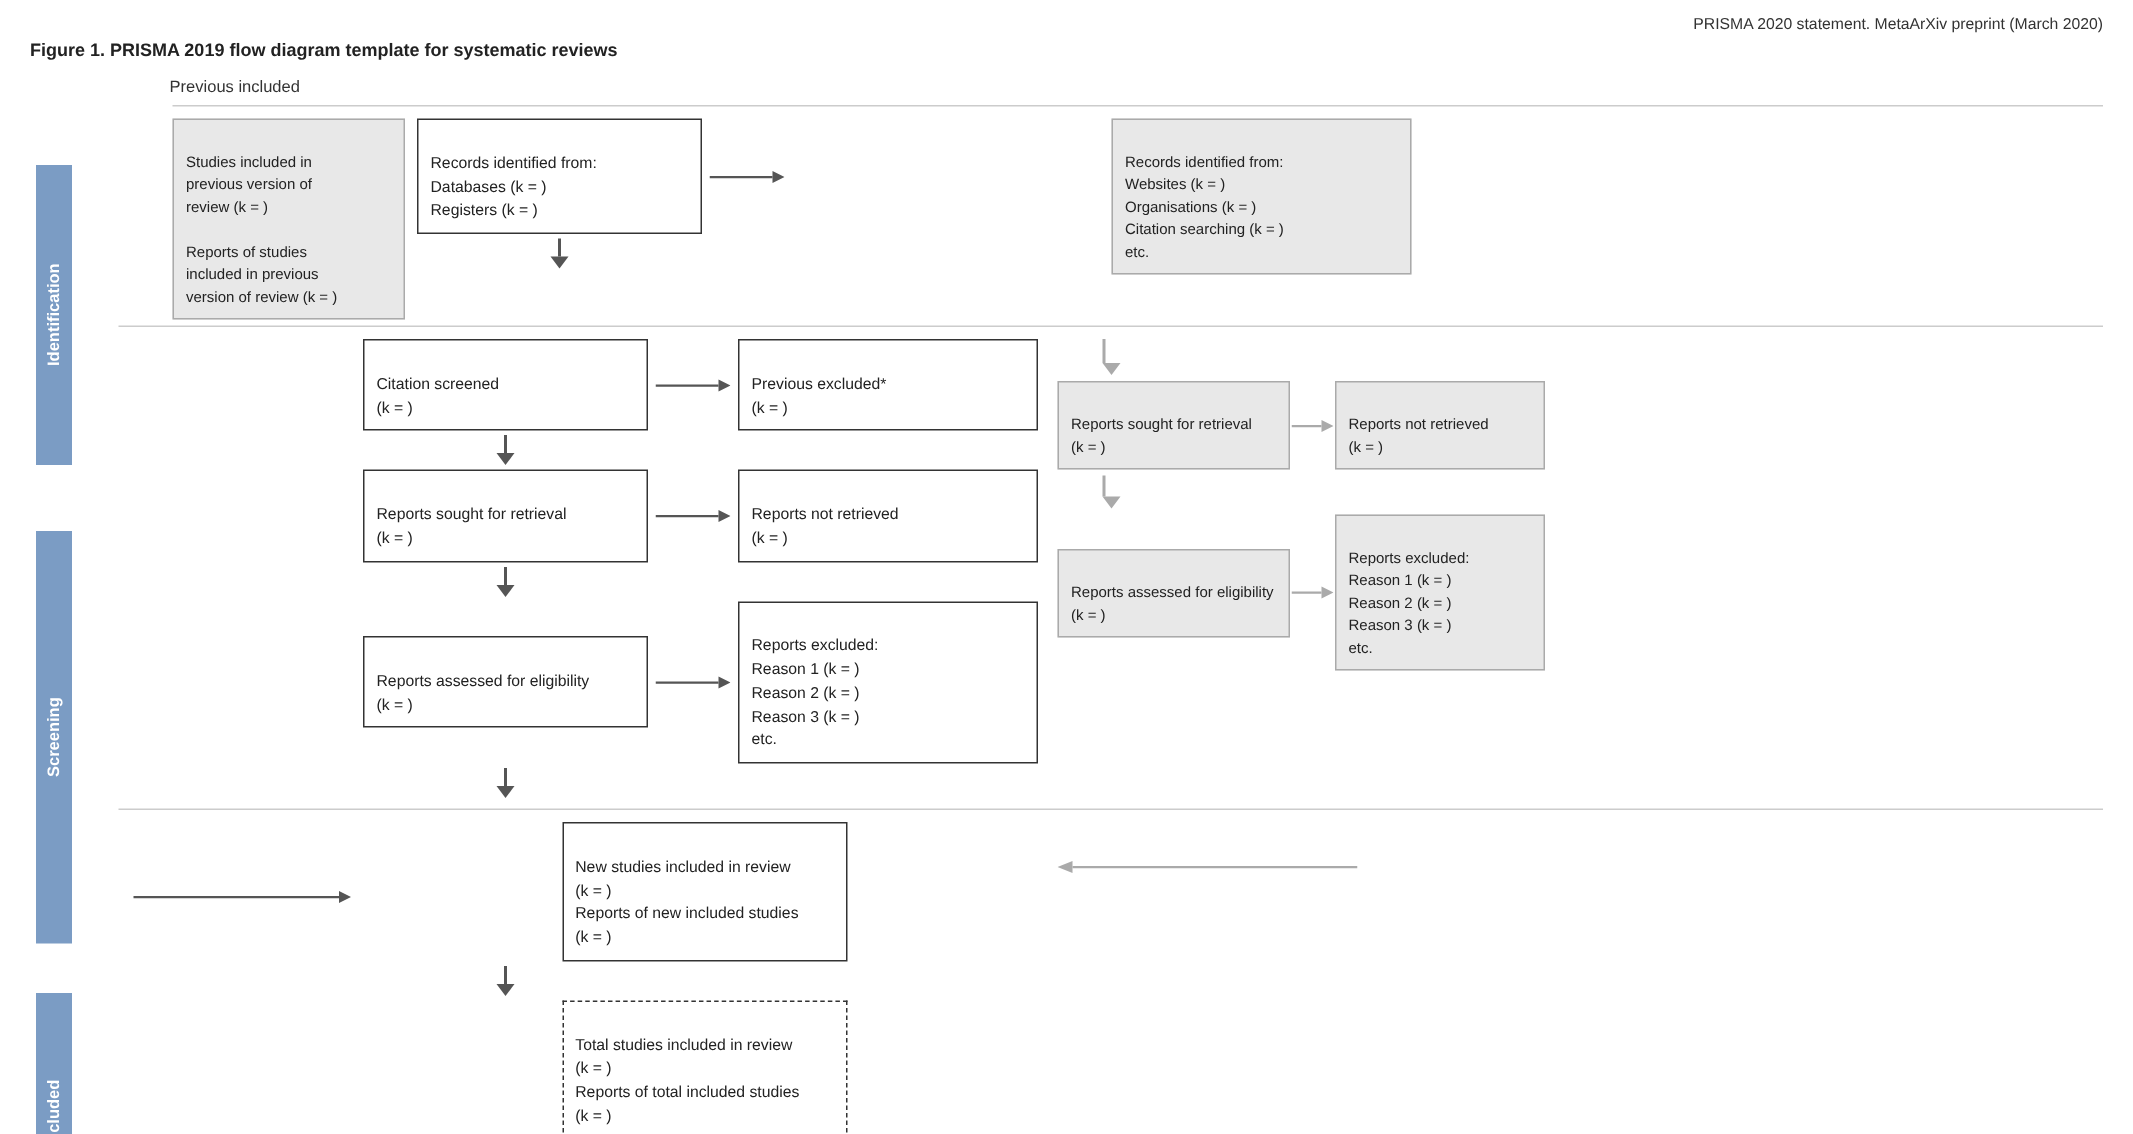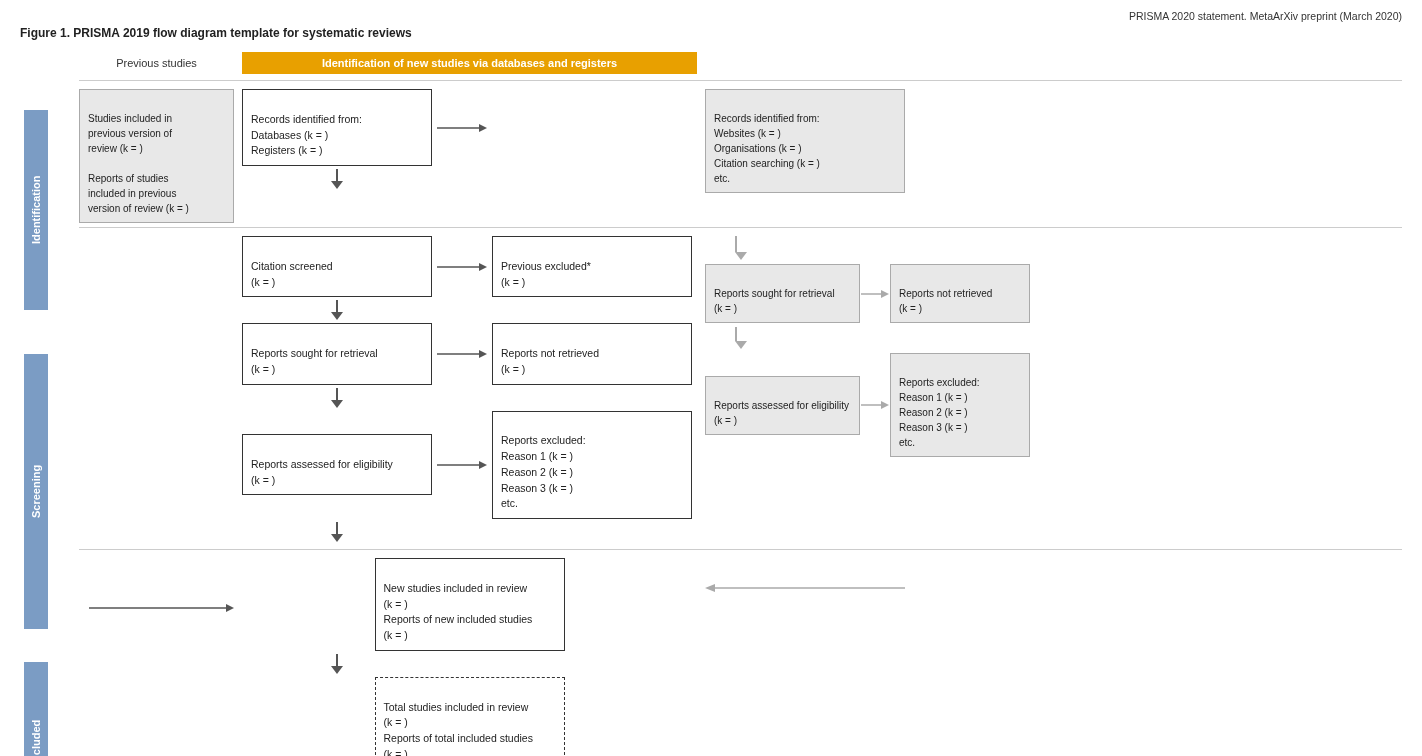--- a/index.html
+++ b/index.html
@@ -70,30 +70,27 @@
       <div style="writing-mode:vertical-rl; transform:rotate(180deg); background:#7b9cc4; color:#fff; font-weight:bold; font-size:11px; text-align:center; padding:8px 6px; height:160px; display:flex; align-items:center; justify-content:center;">
         <span>Included</span>
       </div>
     </div>
   </div>
 
   <div style="flex:1; display:flex; flex-direction:column;">
 
     <div style="display:flex; flex-direction:row; margin-bottom:6px; align-items:center;">
       <div style="width:155px; flex-shrink:0; text-align:center; font-size:11px; color:#333;">
-        <span>Previous studies</span>
-      </div>
-      <div style="width:8px;"></div>
-      <div style="width:455px; flex-shrink:0; text-align:center; background:#e8a000; color:#fff; font-weight:bold; font-size:11px; padding:5px 0;">
-        <span>Identification of new studies via databases and registers</span>
-      </div>
-      <div style="width:8px;"></div>
-    </div>
-
-    <div style="display:flex; flex-direction:row; align-items:flex-start; border-top:1px solid #ccc; padding-top:8px; padding-bottom:4px;">
+        <span>Previous included</span>
+      </div>
+      <div style="width:8px;"></div>
+      <div style="width:8px;"></div>
+    </div>
+
+    <div style="display:flex; flex-direction:row; align-items:flex-start; border-top:1px solid #ccc; padding-top:8px; padding-bottom:4px;margin-left:36px;">
 
       <div style="width:155px; flex-shrink:0;">
         <div class="box gray" style="font-size:10px; line-height:1.5; white-space:pre-line;">
           <span>Studies included in
 previous version of
 review (k = )
 
 Reports of studies
 included in previous
 version of review (k = )</span>

